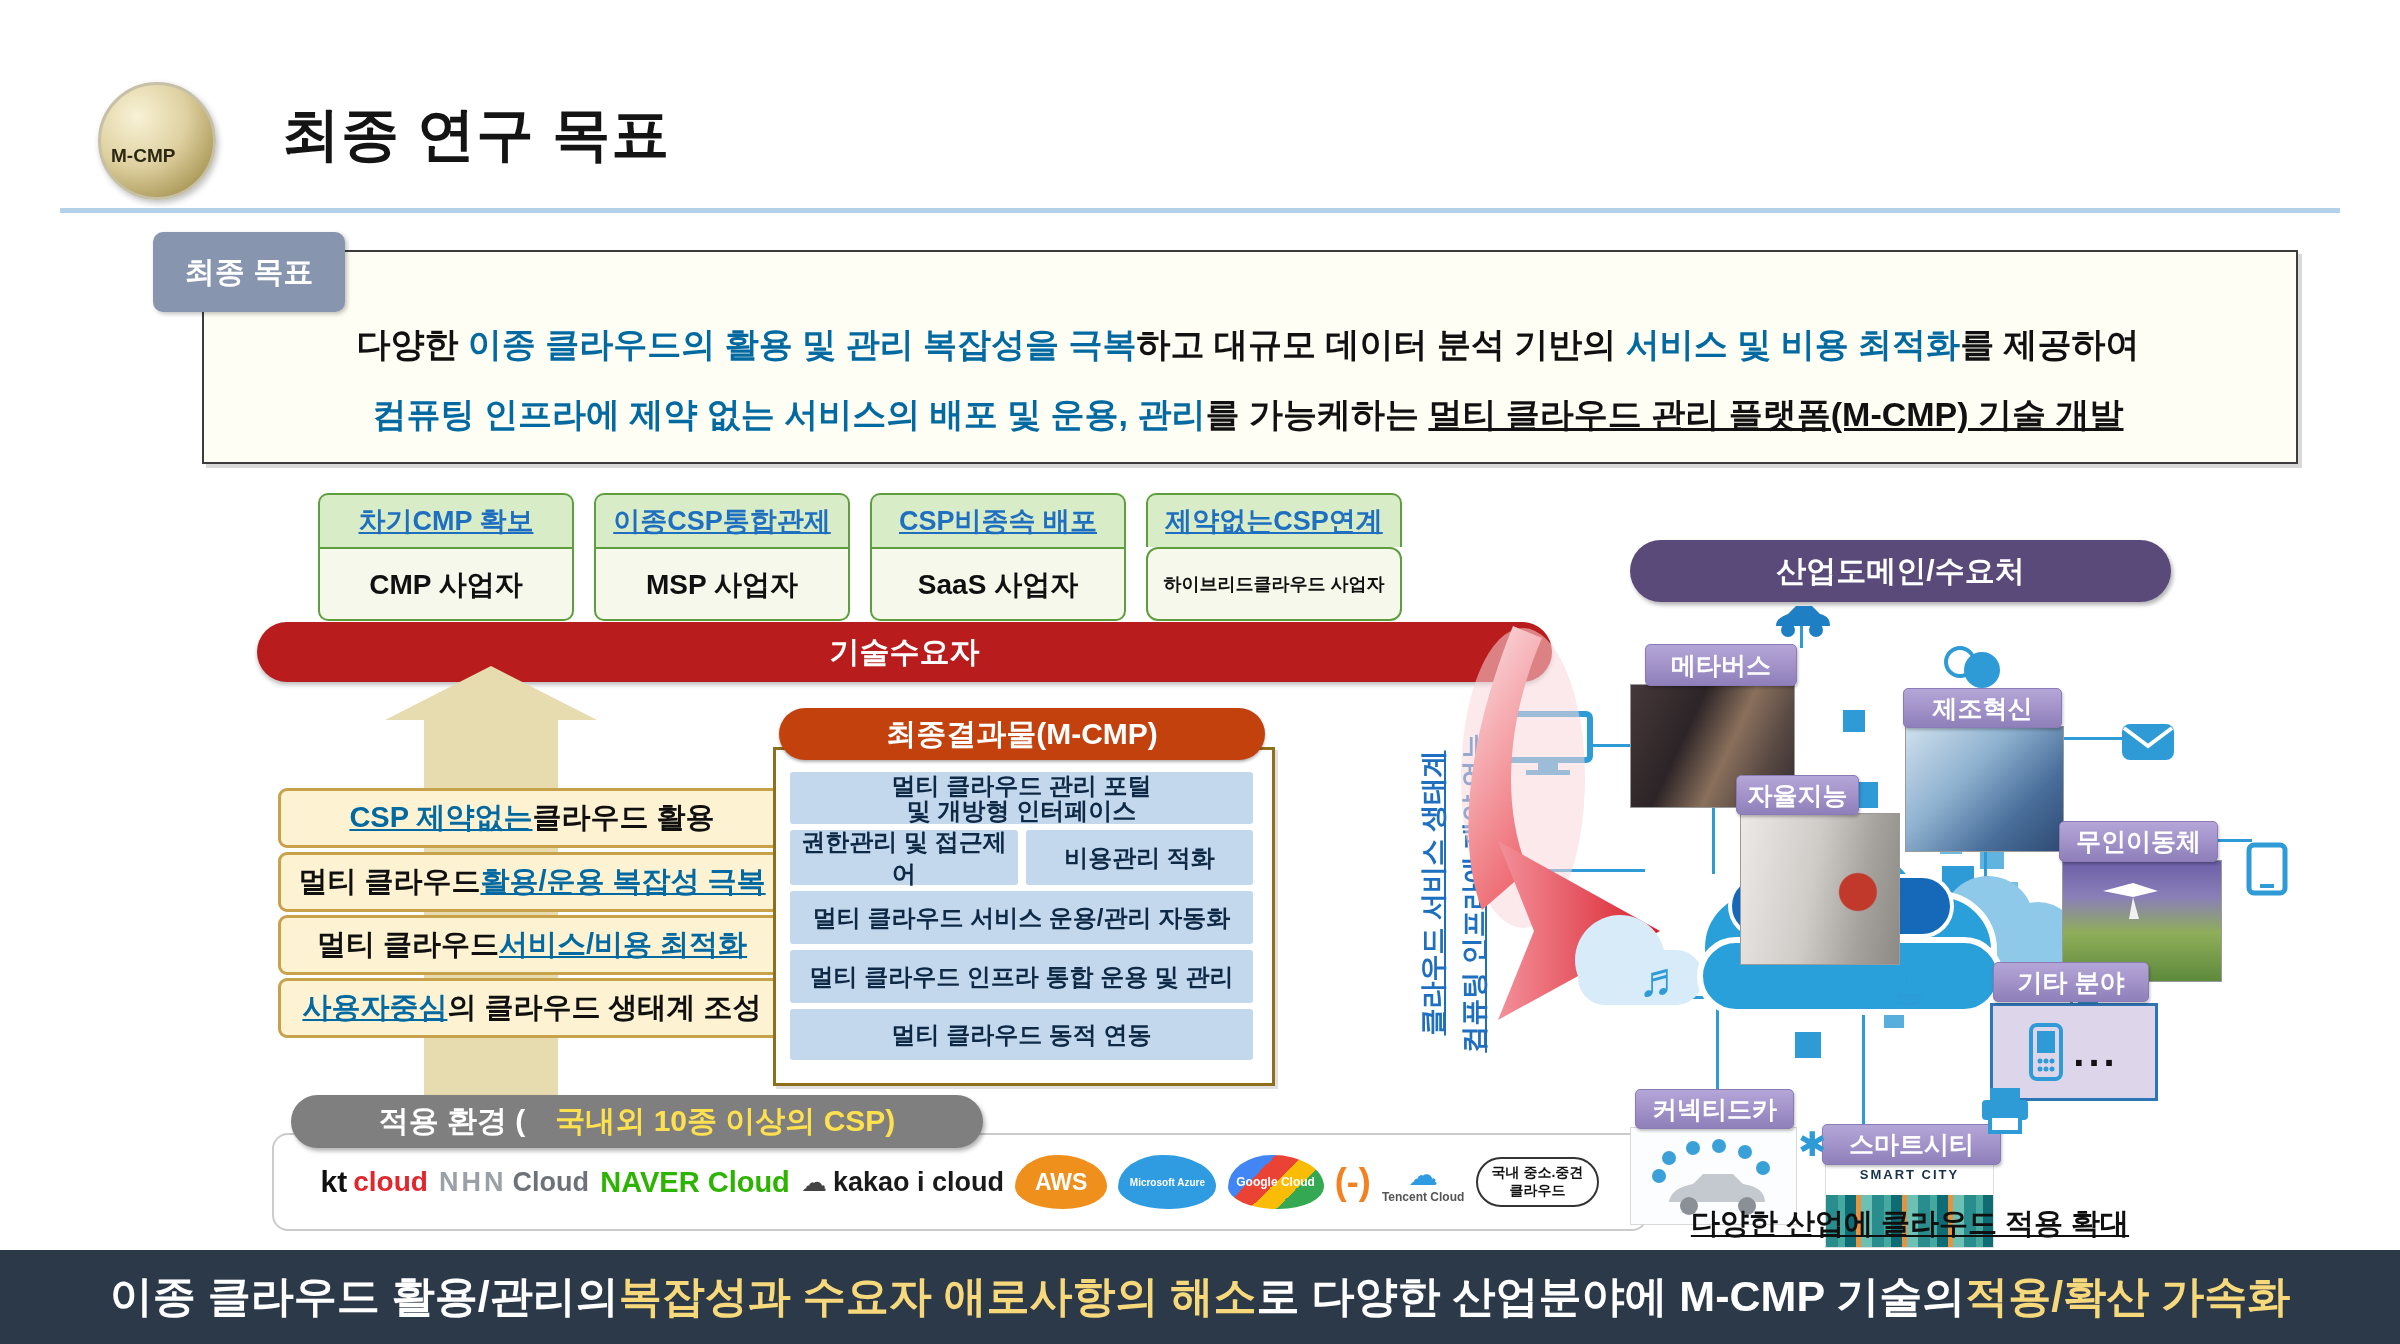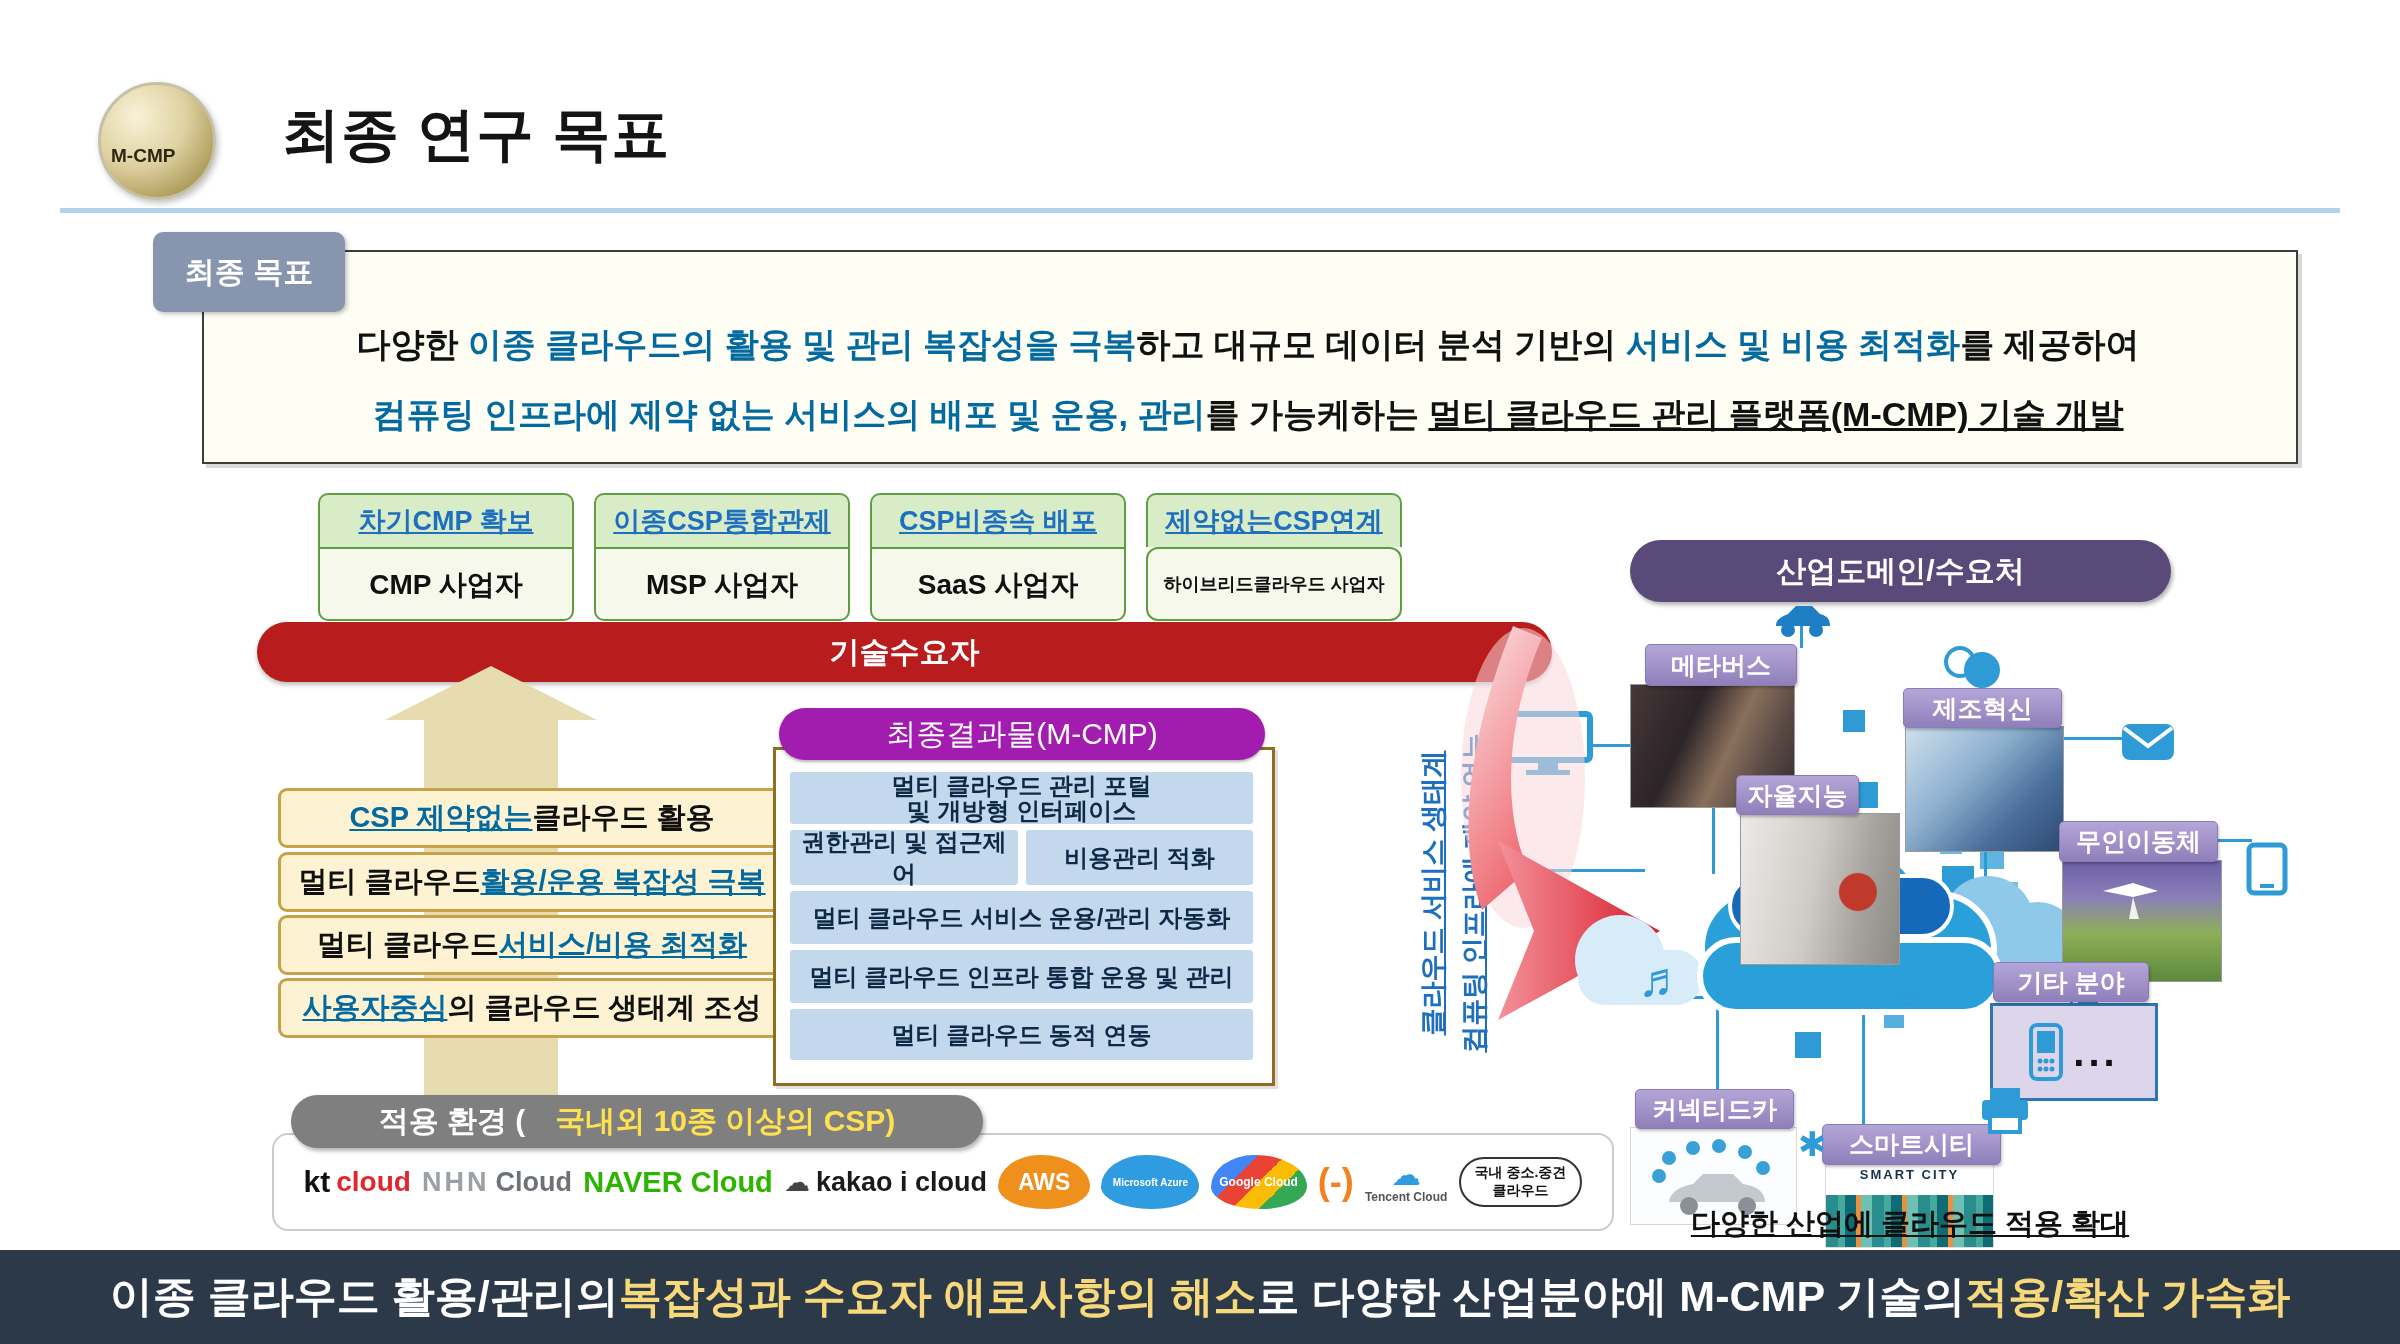--- a/index.html
+++ b/index.html
@@ -29,29 +29,29 @@
   .tech-bar{background:#b91c1c;border-radius:30px;color:#fff;font-size:30px;font-weight:800;
     box-shadow:0 3px 4px rgba(0,0,0,.25);}
   
   .arrow-head{background:#e7dcb0;clip-path:polygon(50% 0,100% 100%,0 100%);}
   .arrow-shaft{background:#e7dcb0;}
   
   .ybox{width:502px;height:54px;background:#fdf3d2;border:3px solid #c7a24b;border-radius:9px;
     font-size:29px;font-weight:800;color:#101010;}
   
   .mcmp-outer{background:#fff;border:3px solid #8f6e1c;box-shadow:3px 3px 0 rgba(0,0,0,.12);}
-  .mcmp-title{background:#a21caf;border-radius:26px;color:#fff;font-size:30px;font-weight:400;
+  .mcmp-title{background:#c2410c;border-radius:26px;color:#fff;font-size:30px;font-weight:700;
     box-shadow:0 2px 3px rgba(0,0,0,.3);}
   .mrow{left:790px;width:463px;background:#c3d8ec;font-size:24px;font-weight:800;color:#0e2946;border-radius:3px;}
   
   .env-pill{background:#7f7f7f;border-radius:27px;color:#fff;font-size:30px;font-weight:800;
     box-shadow:2px 3px 4px rgba(0,0,0,.3);}
   .em-yellow{color:#ffe150;}
   .logo-panel{background:#fff;border:2px solid #cbcbcb;border-radius:16px;display:flex;
-    align-items:center;justify-content:space-around;padding:0 24px;}
+    align-items:center;justify-content:space-around;padding:0 41px;}
   .lg{display:flex;align-items:center;gap:6px;white-space:nowrap;}
   .blob{border-radius:46% 54% 48% 52%/60% 60% 42% 42%;display:flex;align-items:center;justify-content:center;color:#fff;font-weight:800;}
   
   .vtext{transform:rotate(-90deg);display:flex;flex-direction:column;}
   .vtext div{font-size:27px;font-weight:800;color:#1e6fbf;text-decoration:underline;text-align:center;line-height:41px;white-space:nowrap;}
   
   .ind-pill{background:#594a7a;border-radius:31px;color:#fff;font-size:30px;font-weight:800;
     box-shadow:2px 3px 4px rgba(0,0,0,.3);}
   .ind-label{background:linear-gradient(#b5a6d8,#8f7fba);border:1px solid #8a7ab5;border-radius:5px;
     color:#fff;font-size:25px;font-weight:800;z-index:5;box-shadow:1px 2px 3px rgba(0,0,0,.25);}

